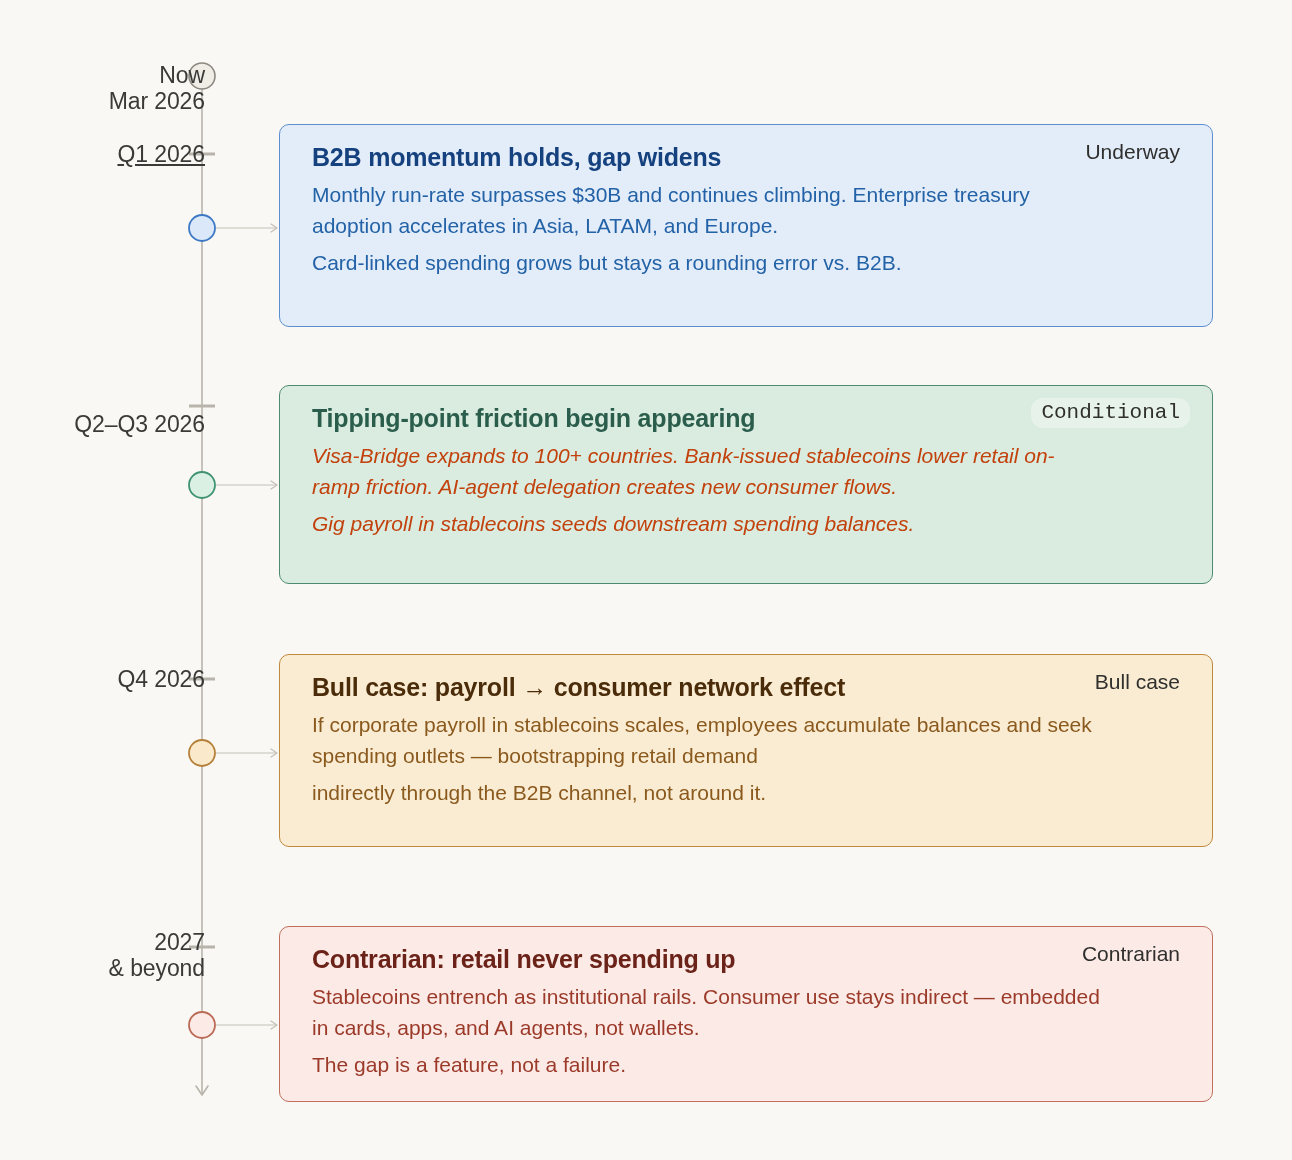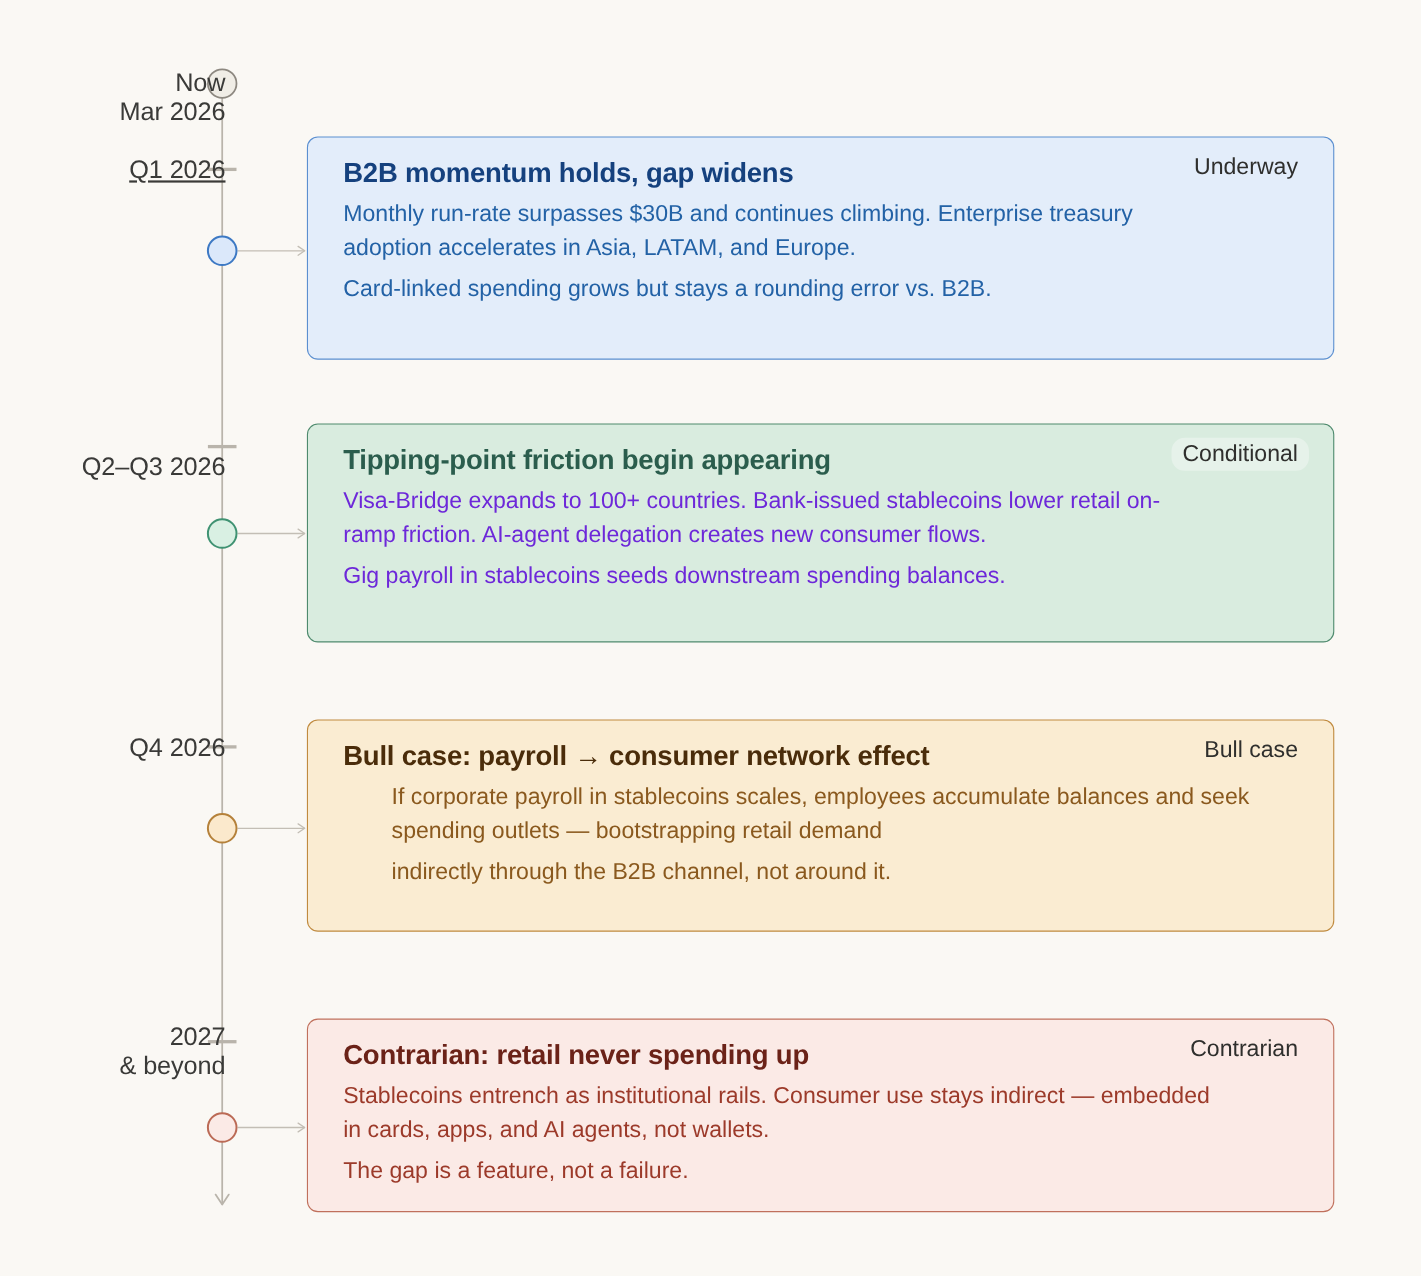--- a/index.html
+++ b/index.html
@@ -78,27 +78,27 @@
   }
 
   
   .theme-blue { background: #e3edfa; border-color: #5b8fd0; }
   .theme-blue .card-title { color: #15417e; }
   .theme-blue .card-body  { color: #2362a6; }
 
   
   .theme-green { background: #d9ecdf; border-color: #4e8a6d; }
   .theme-green .card-title { color: #2b5d4d; }
-  .theme-green .card-body  { color: #6d28d9; }
-  .theme-green .card-badge { background: #e6f2ea; }
+  .theme-green .card-body  { color: #c2410c; font-style: italic; }
+  .theme-green .card-badge { background: #e6f2ea; font-family: Liberation Mono, monospace; }
 
   
   .theme-amber { background: #faecd2; border-color: #c08a3e; }
   .theme-amber .card-title { color: #4a2c0a; }
-  .theme-amber .card-body  { color: #8a591e; margin-left: 44px; }
+  .theme-amber .card-body  { color: #8a591e; }
 
   
   .theme-rose { background: #fbeae6; border-color: #c0705c; }
   .theme-rose .card-title { color: #6b2218; }
   .theme-rose .card-body  { color: #9c3a2a; }
 </style>
 </head>
 <body>
 
 <div id="stage">

